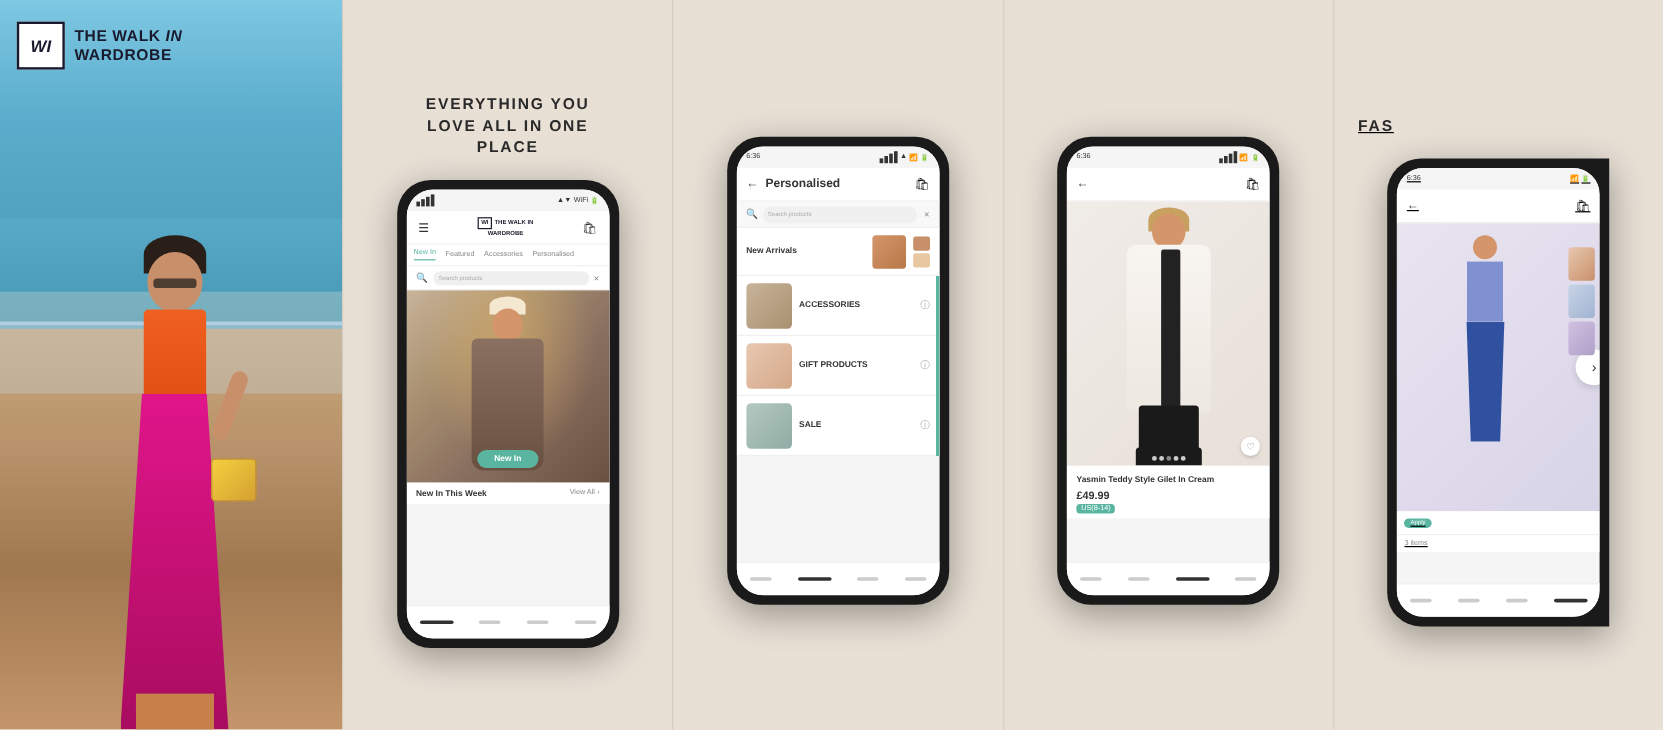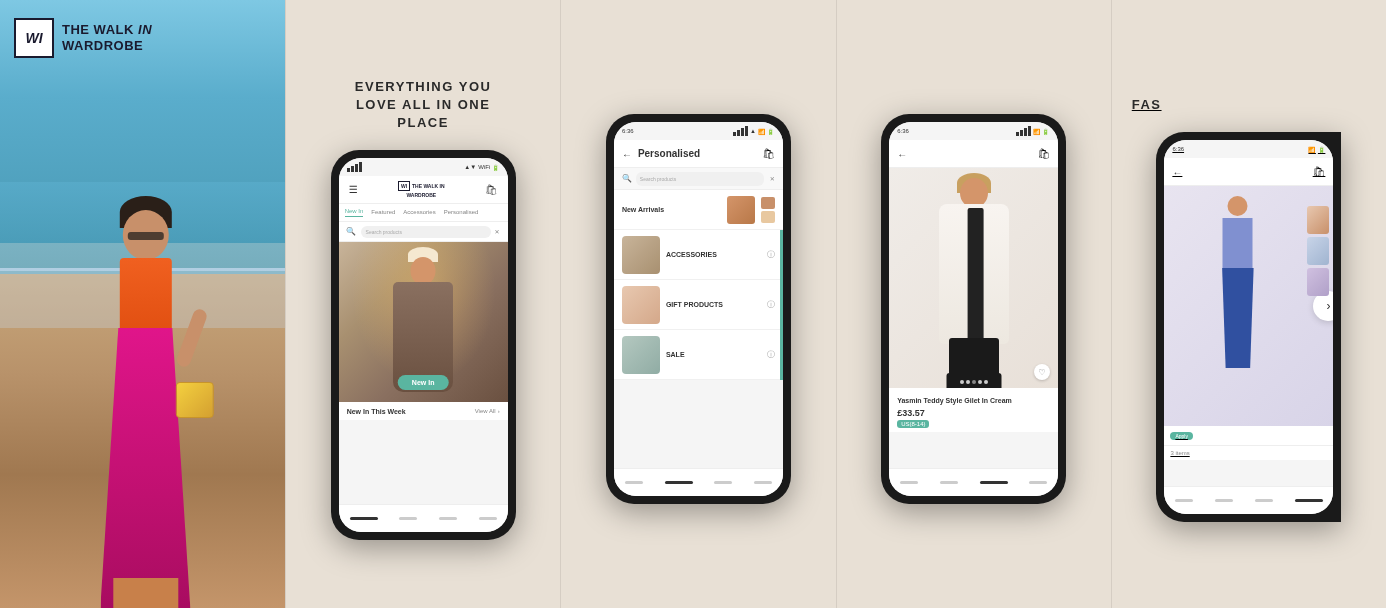--- a/index.html
+++ b/index.html
@@ -851,21 +851,21 @@
           <div class="dot-ind"></div>
           <div class="dot-ind"></div>
           <div class="dot-ind active"></div>
           <div class="dot-ind"></div>
           <div class="dot-ind"></div>
         </div>
       </div>
 
       <div class="app3-info">
         <div class="app3-product-name">Yasmin Teddy Style Gilet In Cream</div>
-        <div class="app3-price">£33.57</div>
+        <div class="app3-price">£49.99</div>
         <div class="app3-size">
           <span class="size-chip">US(8-14)</span>
         </div>
       </div>
 
       <div class="app1-bottom-nav">
         <div class="nav-dot"></div>
         <div class="nav-dot"></div>
         <div class="nav-dot active"></div>
         <div class="nav-dot"></div>

